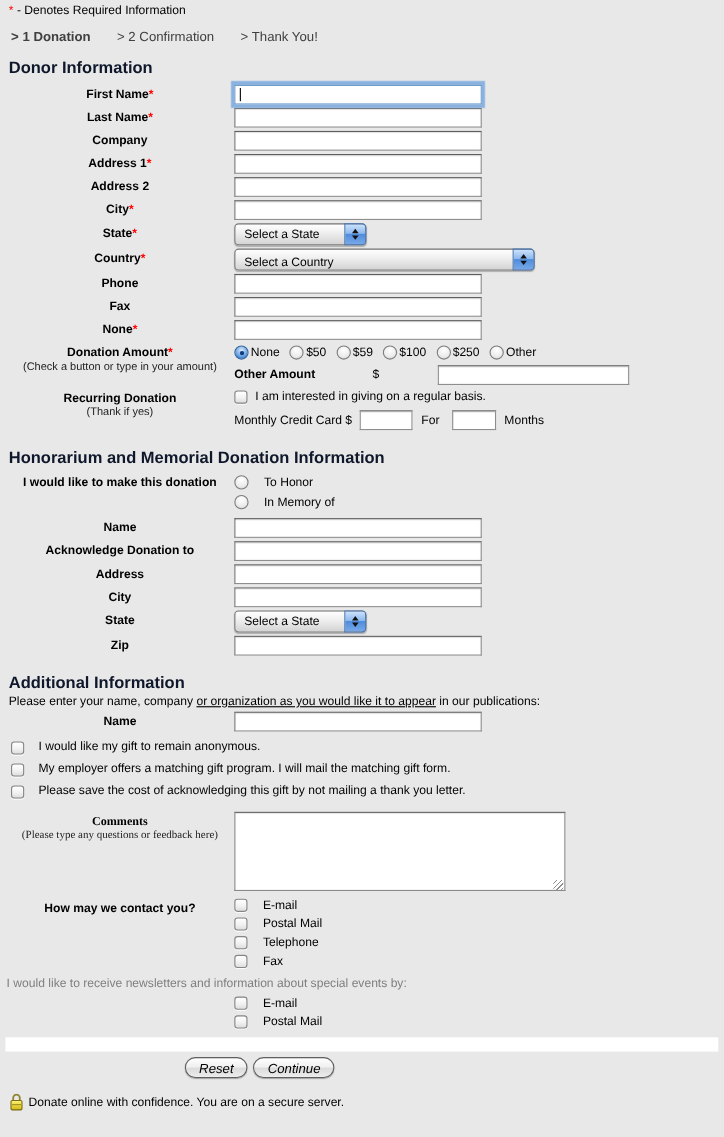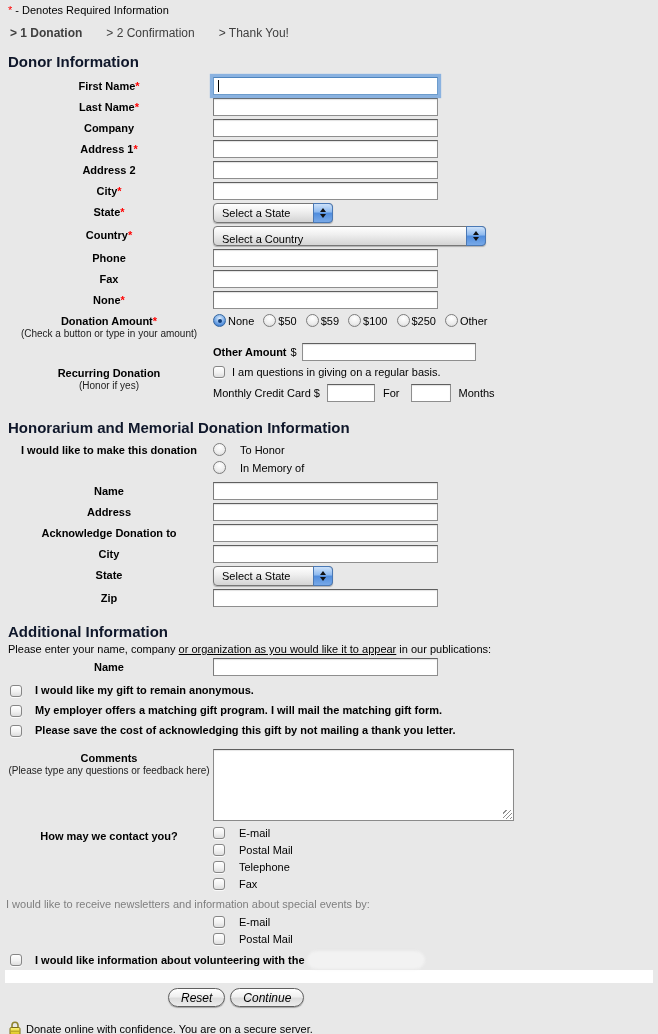--- a/index.html
+++ b/index.html
@@ -63,27 +63,27 @@
   .cb{display:inline-block;width:12px;height:12px;box-sizing:border-box;border-radius:3px;
     border:1px solid #868686;background:linear-gradient(#ffffff,#f2f2f2 55%,#dedede);
     box-shadow:0 1px 0 rgba(255,255,255,0.8);vertical-align:-2px;}
   .opt{display:inline-flex;align-items:center;}
   .optlist .opt{display:flex;margin-bottom:5px;}
   .optlist .opt .cb, .optlist .opt .radio{margin-right:14px;}
   .inlineopts{display:flex;align-items:center;padding-top:2px;}
   .inlineopts .opt{margin-right:9px;text-align:right;}
   .inlineopts .opt .radio{margin-right:2px;}
   
-  .otherline{display:flex;align-items:center;margin-top:16px;}
+  .otherline{display:flex;align-items:center;margin-top:5px;gap:48px;}
   .otherline .bold{font-weight:bold;}
   .recurline{display:flex;align-items:center;margin-top:2px;}
   .recurline .cb{margin-right:7px;}
   .monthline{display:flex;align-items:center;margin-top:6px;}
   
-  .wide-check{display:flex;align-items:flex-start;margin:0 0 7px 2px;font-weight:bold;}
+  .wide-check{display:flex;align-items:flex-start;margin:0 0 7px 2px;}
   .wide-check .cb{margin-right:13px;margin-top:1px;flex:0 0 12px;}
   
   textarea.comments{box-sizing:border-box;width:301px;height:72px;border:1px solid #8a8a8a;border-top-color:#5f5f5f;
     background:#fff;resize:none;font-family:inherit;font-size:11px;box-shadow:inset 0 1px 1px rgba(0,0,0,0.1);}
   .ta-wrap{position:relative;display:inline-block;}
   .ta-grip{position:absolute;right:2px;bottom:4px;width:9px;height:9px;
     background:repeating-linear-gradient(135deg,transparent 0 2px,#8f8f8f 2px 3px);}
   .gray-text{color:#7f7f7f;margin:2px 0 6px 0;}
   .intro{margin:1px 0 3px 0;}
   .intro .ul{text-decoration:underline;}
@@ -225,26 +225,26 @@
         <span class="bold">Other Amount</span>
         <span style="margin:0 5px 0 4px;">$</span>
         <input class="small" style="width: 174px;" type="text">
       </div>
     </div>
   </div>
 
   <div class="row" style="margin-top:2px;">
     <div class="lbl">
       <span>Recurring Donation</span>
-      <span class="hint">(Honor if yes)</span>
+      <span class="hint">(Thank if yes)</span>
     </div>
     <div class="fld">
       <div class="recurline">
         <span class="cb"></span>
-        <span>I am questions in giving on a regular basis.</span>
+        <span>I am interested in giving on a regular basis.</span>
       </div>
       <div class="monthline">
         <span>Monthly Credit Card $</span>
         <input class="small" style="width: 48px; margin: 0px 8px 0px 7px;" type="text">
         <span>For</span>
         <input class="small" style="width: 40px; margin: 0px 8px 0px 11px;" type="text">
         <span>Months</span>
       </div>
     </div>
   </div>
@@ -264,26 +264,26 @@
         </div>
     </div>
   </div>
 
   <div class="row">
     <div class="lbl"><span>Name</span></div>
     <div class="fld"><input class="txt" type="text" style=""></div>
   </div>
 
   <div class="row">
+    <div class="lbl"><span>Acknowledge Donation to</span></div>
+    <div class="fld"><input class="txt" type="text" style=""></div>
+  </div>
+
+  <div class="row">
     <div class="lbl"><span>Address</span></div>
-    <div class="fld"><input class="txt" type="text" style=""></div>
-  </div>
-
-  <div class="row">
-    <div class="lbl"><span>Acknowledge Donation to</span></div>
     <div class="fld"><input class="txt" type="text" style=""></div>
   </div>
 
   <div class="row">
     <div class="lbl"><span>City</span></div>
     <div class="fld"><input class="txt" type="text" style=""></div>
   </div>
 
   <div class="row">
     <div class="lbl"><span>State</span></div>
@@ -320,21 +320,21 @@
     <div class="wide-check">
       <span class="cb"></span>
       <span>My employer offers a matching gift program. I will mail the matching gift form.</span>
     </div>
     <div class="wide-check">
       <span class="cb"></span>
       <span>Please save the cost of acknowledging this gift by not mailing a thank you letter.</span>
     </div>
   </div>
 
-  <div class="row" style="margin-top:12px;">
+  <div class="row" style="margin-top:12px;font-family:Liberation Serif, serif;">
     <div class="lbl">
       <span>Comments</span>
       <span class="hint">(Please type any questions or feedback here)</span>
     </div>
     <div class="fld">
       <span class="ta-wrap">
         <textarea class="comments" style=""></textarea>
         <span class="ta-grip"></span>
       </span>
     </div>
@@ -371,24 +371,20 @@
           <span class="cb"></span>
           <span>E-mail</span>
         </div>
       <div class="opt">
           <span class="cb"></span>
           <span>Postal Mail</span>
         </div>
     </div>
   </div>
 
-  <div class="wide-check" style="margin-top:3px;margin-bottom:0;">
-    <span class="cb"></span>
-    <span><span>I would like information about volunteering with the</span><span class="blur-blob"></span></span>
-  </div>
 
   <div class="white-bar"></div>
 
   <div class="btnrow">
     <button class="btn">Reset</button>
     <button class="btn">Continue</button>
   </div>
 
   <div class="footer-line">
     <svg width="14" height="16" viewBox="0 0 14 16">

